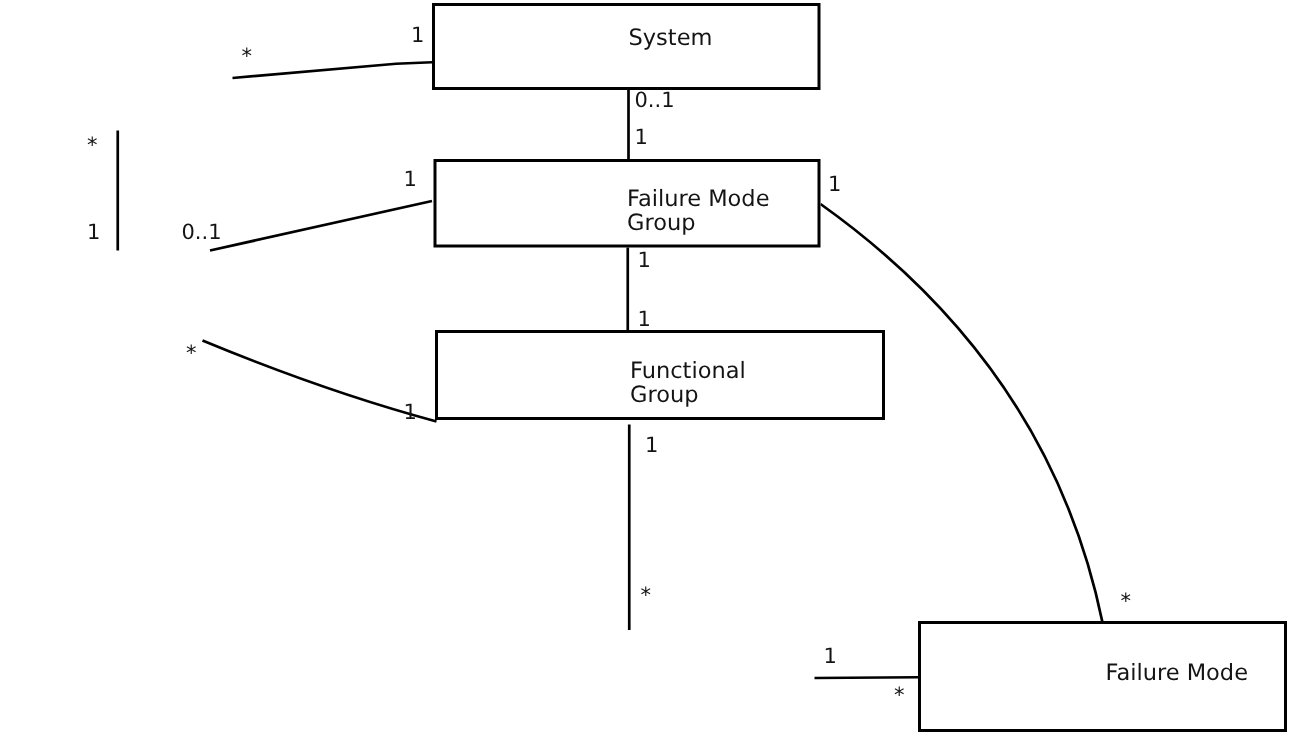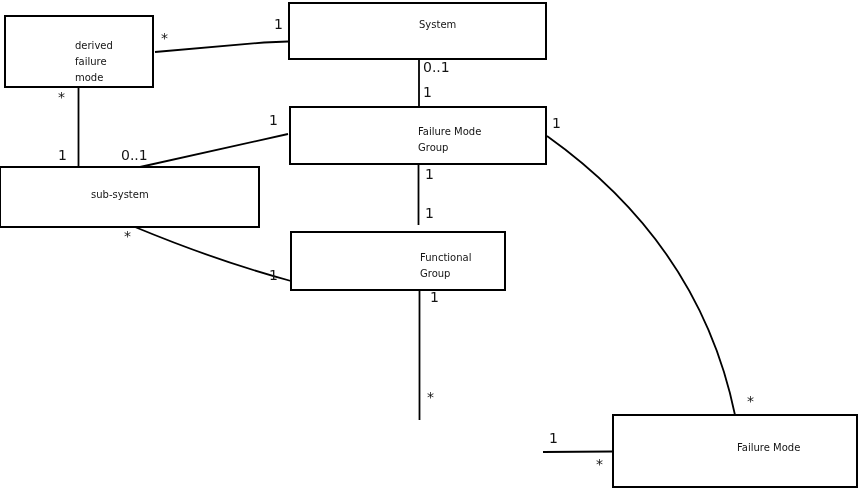--- a/index.html
+++ b/index.html
@@ -22,38 +22,38 @@
     stroke-width: 1.8;
   }
   .box {
     position: absolute;
     box-sizing: border-box;
     border: 2px solid #000000;
     background: #ffffff;
   }
   .lbl {
     position: absolute;
-    font-size: 10px;
+    font-size: 15px;
     line-height: 16px;
     color: #141414;
     white-space: pre-line;
   }
   .mult {
     position: absolute;
     font-size: 14px;
     line-height: 14px;
     color: #141414;
     white-space: nowrap;
   }
   
   .b-dfm       { left: 4px;   top: 15px;  width: 150px; height: 73px; }
   .b-system    { left: 288px; top: 2px;   width: 259px; height: 58px; }
   .b-fmg       { left: 289px; top: 106px; width: 258px; height: 59px; }
   .b-subsystem { left: -1px;  top: 166px; width: 261px; height: 62px; }
-  .b-fg        { left: 290px; top: 231px; width: 216px; height: 60px; }
+  .b-fg        { left: 290px; top: 220px; width: 300px; height: 60px; }
   .b-component { left: 296px; top: 419px; width: 247px; height: 71px; }
   .b-fm        { left: 612px; top: 414px; width: 246px; height: 74px; }
   
   .b-dfm .lbl       { left: 69px;  top: 21px; }
   .b-system .lbl    { left: 129px; top: 13px; }
   .b-fmg .lbl       { left: 127px; top: 16px; }
   .b-subsystem .lbl { left: 90px;  top: 19px; }
   .b-fg .lbl        { left: 128px; top: 17px; }
   .b-component .lbl { left: 122px; top: 22px; }
   .b-fm .lbl        { left: 123px; top: 24px; }
@@ -87,34 +87,26 @@
     <path d="M 78.5 87 L 78.5 167"></path>
     <path d="M 419 60 L 419 107"></path>
     <path d="M 288 134 L 140 167"></path>
     <path d="M 418.5 164 L 418.5 225"></path>
     <path d="M 419.5 283 L 419.5 420"></path>
     <path d="M 135 227 Q 217 261 291 281"></path>
     <path d="M 543 452 L 612 451.5"></path>
     <path d="M 547 136 Q 700 245 735 415"></path>
   </svg>
 
-  <div class="box b-dfm">
-    <span class="lbl">derived
-failure
-mode</span>
-  </div>
   <div class="box b-system">
     <span class="lbl">System</span>
   </div>
   <div class="box b-fmg">
     <span class="lbl">Failure Mode
 Group</span>
-  </div>
-  <div class="box b-subsystem">
-    <span class="lbl">sub-system</span>
   </div>
   <div class="box b-fg">
     <span class="lbl">Functional
 Group</span>
   </div>
   <div class="box b-fm">
     <span class="lbl">Failure Mode</span>
   </div>
 
   <span class="mult me0f">1</span>

